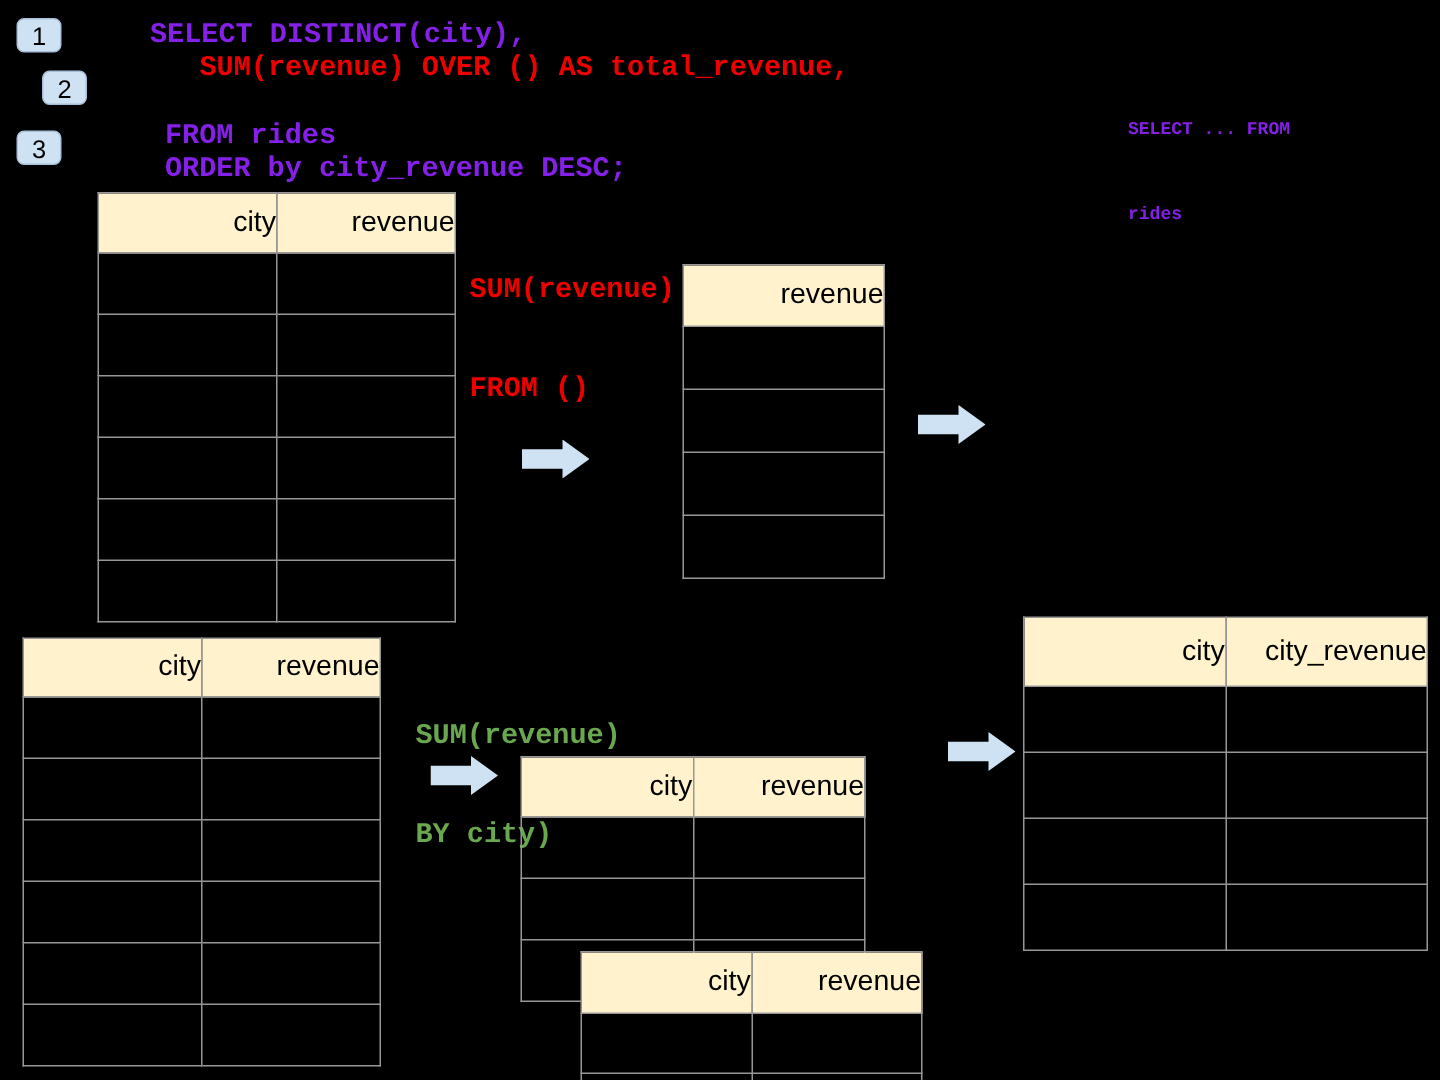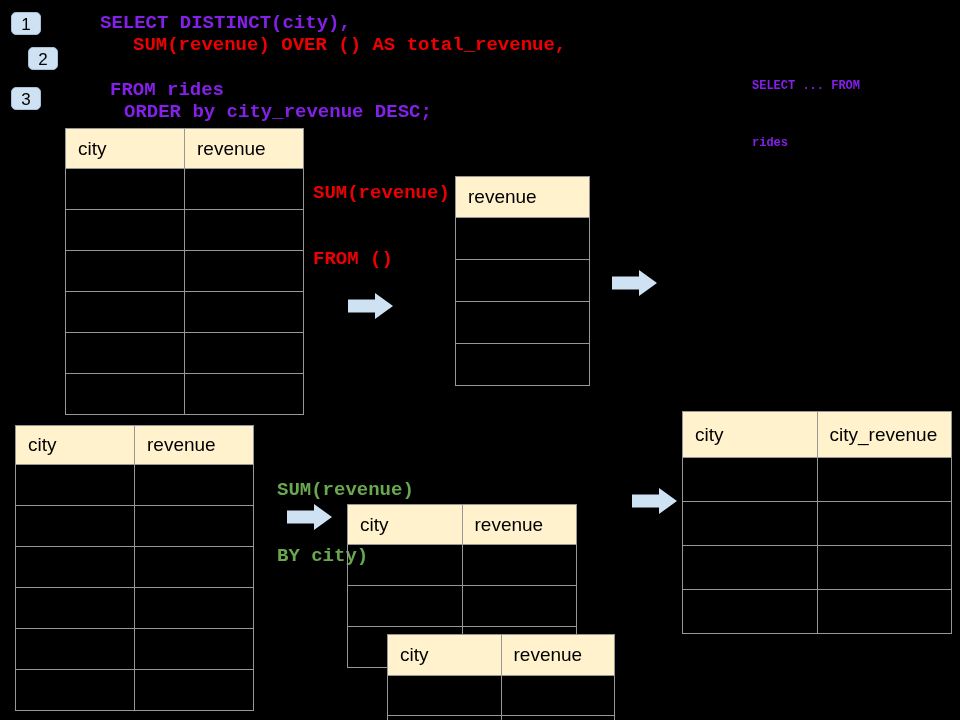--- a/index.html
+++ b/index.html
@@ -44,21 +44,21 @@
     white-space: pre;
   }
   .c-purple { color: var(--code-purple, #8520e8); }
   .c-red    { color: var(--code-red, #ee0000); }
   .c-green  { color: var(--code-green, #6aa84f); }
 
   .sql-l1 { left: 88px;  top: 12px; margin-left: 12px; }
   .sql-l2 { left: 133px; top: 34px; }
   .sql-l3 { left: 133px; top: 57px; }
   .sql-l4 { left: 110px; top: 79px; }
-  .sql-l5 { left: 124px; top: 101px; }
+  .sql-l5 { left: 110px; top: 101px; }
 
   .side-note {
     position: absolute;
     left: 752px;
     top: 39px;
     font-family: "Liberation Mono", monospace;
     font-weight: bold;
     font-size: 12px;
     line-height: 19px;
     color: var(--code-purple, #8520e8);
@@ -98,21 +98,21 @@
   table.tbl th, table.tbl td {
     border: 1px solid var(--table-border, #979797);
     box-sizing: border-box;
     padding: 0 0 0 12px;
   }
   table.tbl th {
     background: var(--table-header-bg, #fff2cc);
     color: #000;
     font-weight: normal;
     font-size: 19px;
-    text-align: left;
+    text-align: right;
     vertical-align: middle;
   }
   table.tbl td { background: transparent; }
 
   #tbl-source-total      { left: 65px;  top: 128px; width: 239px; }
   #tbl-source-total th   { height: 40px; }
   #tbl-source-total td   { height: 41px; }
 
   #tbl-revenue-only      { left: 455px; top: 176px; width: 135px; }
   #tbl-revenue-only th   { height: 41px; }

